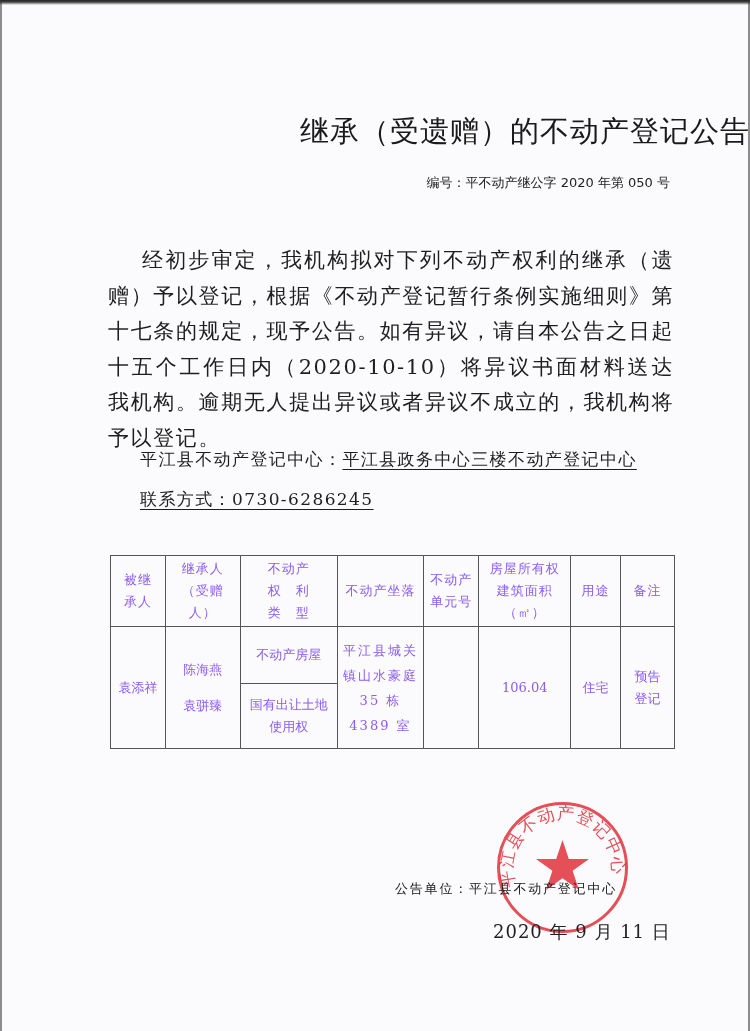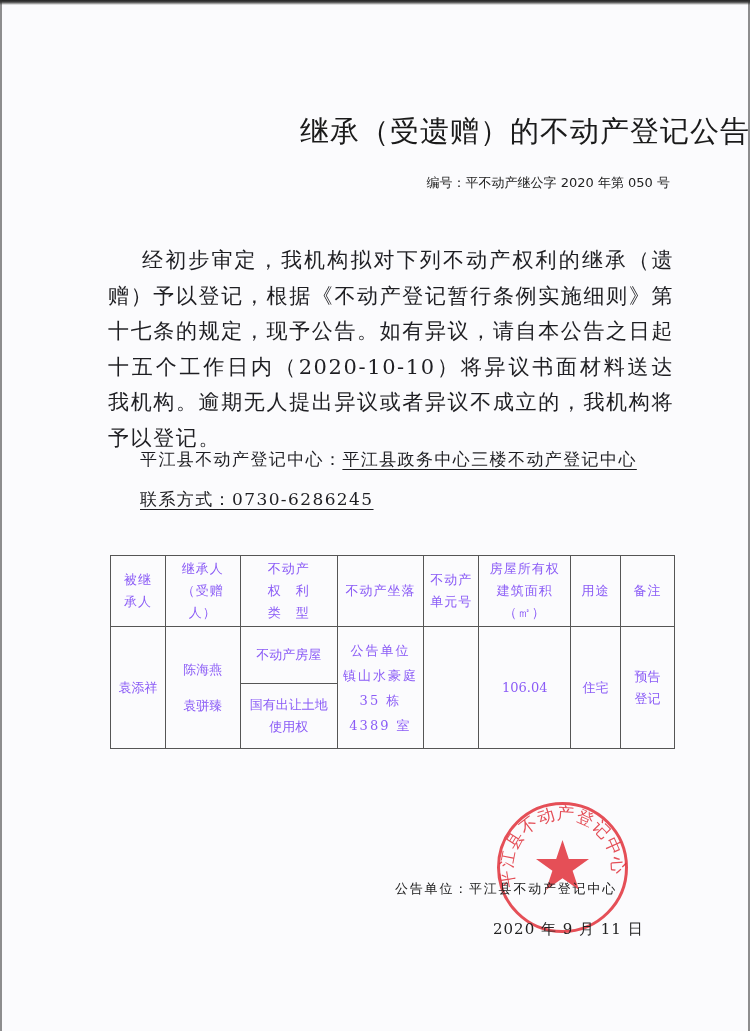--- a/index.html
+++ b/index.html
@@ -46,21 +46,21 @@
     padding: 2px 3px; line-height: 22px;
   }
   table.record tr.head td { height: 62px; letter-spacing: 1px; }
 
   .signature {
     position: absolute; left: 395px; top: 880px;
     font-size: 13px; letter-spacing: 1.8px; color: #222;
   }
   .date {
     position: absolute; left: 493px; top: 920px;
-    font-size: 15px; letter-spacing: 1px; color: #222;
+    font-size: 18px; letter-spacing: 1px; color: #222;
   }
   .stamp { position: absolute; left: 495px; top: 800px; width: 135px; height: 135px; }
 </style>
 </head>
 <body>
 
 <div class="scan-edge-top"></div>
 <div class="scan-edge-left"></div>
 <div class="scan-edge-right"></div>
 
@@ -93,21 +93,21 @@
     <td>不动产坐落</td>
     <td><span>不动产</span><br><span>单元号</span></td>
     <td><span>房屋所有权</span><br><span>建筑面积（㎡）</span></td>
     <td>用途</td>
     <td>备注</td>
   </tr>
   <tr>
     <td rowspan="2">袁添祥</td>
     <td rowspan="2" style="line-height:36px"><span>陈海燕</span><br><span>袁骈臻</span></td>
     <td style="height:52px">不动产房屋</td>
-    <td rowspan="2" style="line-height:25px;letter-spacing:2px"><span>公告单位</span><br><span>镇山水豪庭</span><br><span>35 栋 4389 室</span></td>
+    <td rowspan="2" style="line-height:25px;letter-spacing:2px"><span>平江县城关</span><br><span>镇山水豪庭</span><br><span>35 栋 4389 室</span></td>
     <td rowspan="2"></td>
     <td rowspan="2">106.04</td>
     <td rowspan="2">住宅</td>
     <td rowspan="2"><span>预告</span><br><span>登记</span></td>
   </tr>
   <tr>
     <td style="height:60px"><span>国有出让土地使用权</span></td>
   </tr>
 </tbody>
   </table>

